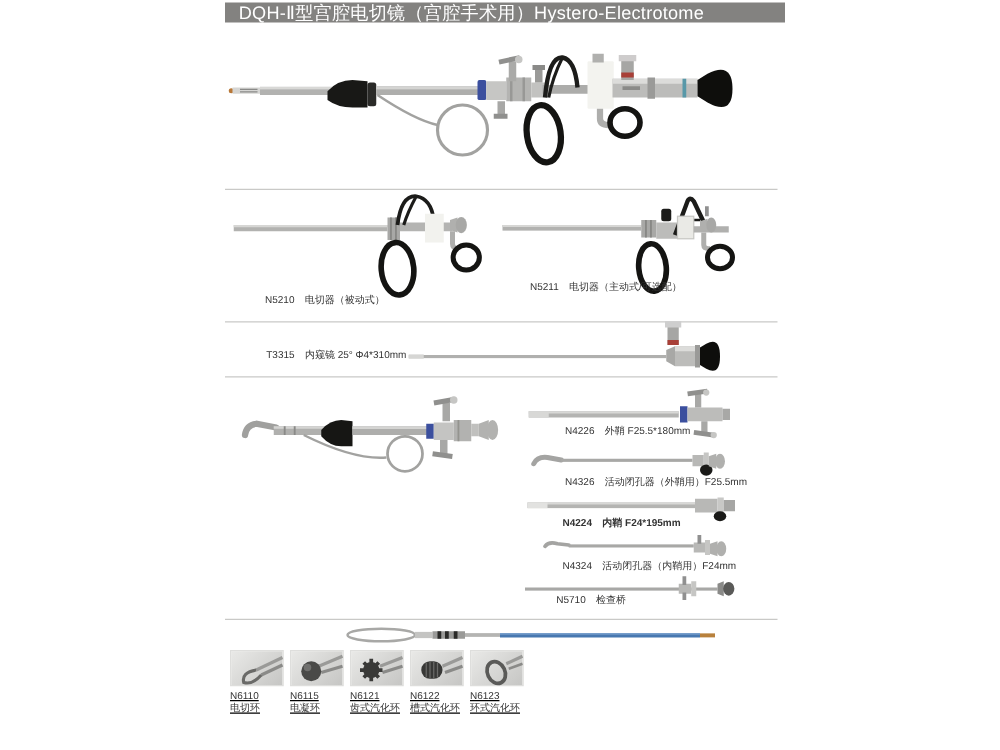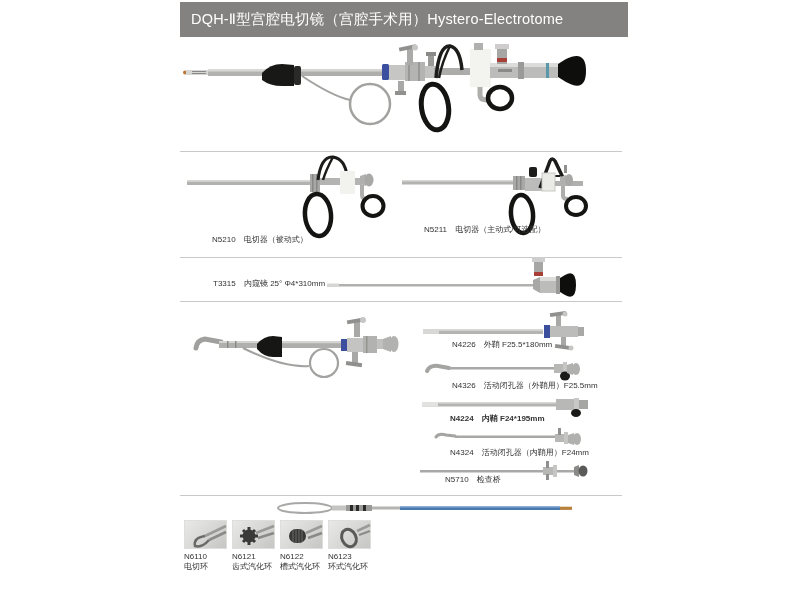--- a/index.html
+++ b/index.html
@@ -1,27 +1,27 @@
 <!DOCTYPE html>
 <html><head>
 <meta charset="utf-8">
 <style>
   * { margin:0; padding:0; box-sizing:border-box; }
   html,body { width:800px; height:600px; }
   body { font-family:"Liberation Sans", sans-serif; background:#ffffff; }
   #page { position:relative; width:800px; height:600px; background:#ffffff; overflow:hidden; }
-  #header { position:absolute; left:180px; top:2px; width:448px; height:35px;
+  #header { position:absolute; left:180px; top:2px; width:448px; height:16px;
             background:#838280; color:#ffffff; display:flex; align-items:center;
             padding-left:11px; font-size:14.5px; letter-spacing:.2px; white-space:nowrap; }
   .divider { position:absolute; left:180px; width:442px; height:1px; background:#c9c9c7; }
   .img { position:absolute; overflow:visible; }
   .plabel { position:absolute; font-size:8px; color:#333333; white-space:nowrap; }
   .plabel .code { margin-right:6px; }
   .thumbs { position:absolute; left:184px; top:520px; display:flex; gap:5px; }
-  .tcell { width:43px; }
+  .tcell { width:43px;text-decoration:underline; }
   .tbox { width:43px; height:29px; background:linear-gradient(135deg,#e9e9e7,#c6c6c4); border:1px solid #dededc; }
   .tlabel { margin-top:3px; font-size:8px; color:#333333; line-height:1.3; white-space:nowrap; }
 </style>
 </head>
 <body>
 
 <div id="page">
 
   <div id="header">
     <span>DQH-Ⅱ型宫腔电切镜（宫腔手术用）Hystero-Electrotome</span>
@@ -264,20 +264,34 @@
           <path d="M41,11 L24,19" stroke="#8a8a88" stroke-width="2.5"></path>
           <path d="M20,15 Q8,17 10,25 Q17,27 24,19" stroke="#6a6a68" stroke-width="2.5" fill="none"></path>
         </svg>
       </div>
       <div class="tlabel">
         <div>N6110</div>
         <div>电切环</div>
       </div>
     </div>
 
+    <div class="tcell">
+      <div class="tbox">
+        <svg width="43" height="29" viewBox="0 0 43 29">
+          <path d="M41,4 L22,12" stroke="#9a9a98" stroke-width="2.5"></path>
+          <path d="M41,12 L24,17" stroke="#8a8a88" stroke-width="2.5"></path>
+          <circle cx="16" cy="16" r="8" fill="#4a4a48"></circle>
+          <circle cx="13" cy="13" r="3" fill="#8a8a88" opacity="0.6"></circle>
+        </svg>
+      </div>
+      <div class="tlabel">
+        <div>N6115</div>
+        <div>电凝环</div>
+      </div>
+    </div>
 
     <div class="tcell">
       <div class="tbox">
         <svg width="43" height="29" viewBox="0 0 43 29">
           <path d="M41,5 L23,12" stroke="#9a9a98" stroke-width="2.5"></path>
           <path d="M41,12 L25,17" stroke="#8a8a88" stroke-width="2.5"></path>
           <circle cx="16" cy="15" r="6.5" fill="#3a3a38"></circle>
           <path d="M16,6 L16,24 M7,15 L25,15 M10,9 L22,21 M22,9 L10,21" stroke="#3a3a38" stroke-width="3"></path>
         </svg>
       </div>

